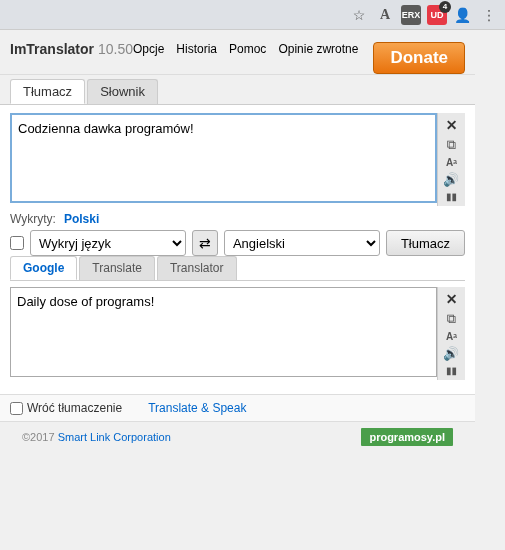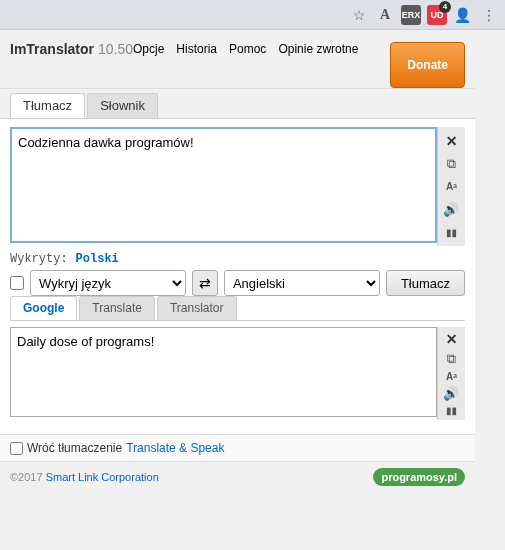--- a/index.html
+++ b/index.html
@@ -106,23 +106,23 @@
       font-size: 12px;
       cursor: pointer;
       text-decoration: none;
     }
 
     .donate-btn {
       background: linear-gradient(to bottom, #f7a44d, #e8720c);
       border: 1px solid #c05e00;
       border-radius: 4px;
       color: white;
-      font-size: 12px;
-      font-weight: bold;
-      padding: 15px 16px;
+      font-size: 17px;
+      font-weight: bold;
+      padding: 5px 16px;
       cursor: pointer;
       margin-top: 4px;
     }
 
     
     .tabs-row {
       background: #f0f0f0;
       padding: 4px 10px 0 10px;
       display: flex;
       gap: 2px;
@@ -206,21 +206,20 @@
     }
 
     
     .detected-row {
       display: flex;
       align-items: center;
       gap: 8px;
       margin: 4px 0;
       font-size: 12px;
       color: #333;
-      font-family: Liberation Mono, monospace;
     }
     .detected-label { color: #555; }
     .detected-lang { color: #0066cc; font-weight: bold; }
 
     
     .lang-row {
       display: flex;
       align-items: center;
       gap: 6px;
       margin-bottom: 0;
@@ -281,21 +280,21 @@
       background: #fff;
       color: #0066cc;
       font-weight: bold;
       border-bottom: 1px solid #fff;
     }
 
     
     .bottom-bar {
       display: flex;
       align-items: center;
-      gap: 4px;
+      gap: 26px;
       padding: 6px 10px;
       border-top: 1px solid #ddd;
       background: #f9f9f9;
     }
     .back-translate {
       display: flex;
       align-items: center;
       gap: 4px;
       font-size: 12px;
       color: #333;
@@ -308,35 +307,35 @@
       color: #0066cc;
       font-size: 12px;
       cursor: pointer;
       text-decoration: none;
     }
 
     
     .footer {
       background: #f0f0f0;
       border-top: 1px solid #ddd;
-      padding: 6px 10px;
+      padding: 6px 22px;
       display: flex;
       align-items: center;
       justify-content: space-between;
       font-size: 11px;
     }
     .copyright { color: #888; }
     .copyright a { color: #0066cc; text-decoration: none; }
     .programosy-badge {
       background: #4a9e4a;
       color: white;
       font-size: 11px;
       font-weight: bold;
       padding: 3px 8px;
-      border-radius: 9px;
+      border-radius: 1px;
     }
   </style>
 </head>
 <body>
 
 <div class="chrome-bar">
   <div class="chrome-icon">☆</div>
   <div class="chrome-icon" style="font-weight:bold;font-family:serif;">A</div>
   <div class="chrome-icon chrome-icon-erx">ERX</div>
   <div class="chrome-icon chrome-icon-ud" style="position:relative;">
@@ -363,21 +362,21 @@
   </div>
 
   <div class="tabs-row">
     <div class="tab active">Tłumacz</div>
     <div class="tab">Słownik</div>
   </div>
 
   <div class="content">
 
     <div class="textarea-wrapper">
-      <textarea class="textarea-box source-text" style="width: calc(100% - 28px); height: 116px; border: 2px solid rgb(122, 173, 219); padding: 6px; font-size: 13px; resize: none; font-family: Arial, sans-serif; outline: none;">Codzienna dawka programów!</textarea>
+      <textarea class="textarea-box source-text" style="width: calc(100% - 28px); height: 90px; border: 2px solid rgb(122, 173, 219); padding: 6px; font-size: 13px; resize: none; font-family: Arial, sans-serif; outline: none;">Codzienna dawka programów!</textarea>
       <div class="side-icons">
         <div class="side-icon close-x">✕</div>
         <div class="side-icon">⧉</div>
         <div class="side-icon" style="font-size:10px;font-weight:bold;">Aᵃ</div>
         <div class="side-icon">🔊</div>
         <div class="side-icon" style="font-size:10px;">▮▮</div>
       </div>
     </div>
 
     <div class="detected-row">

